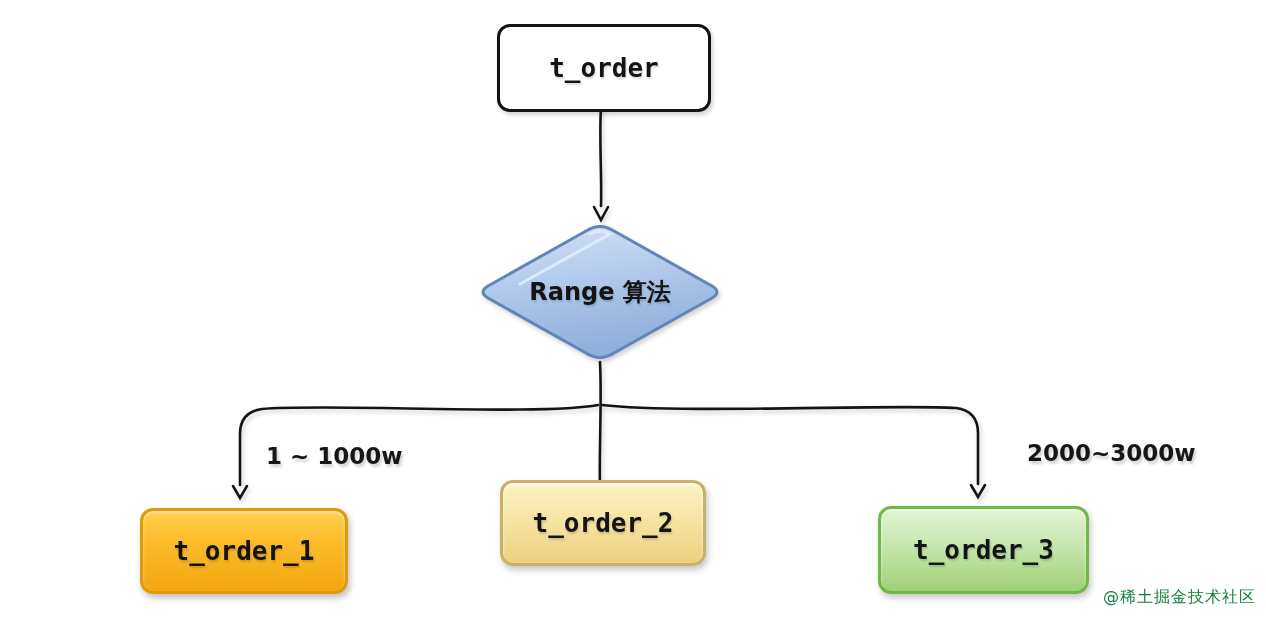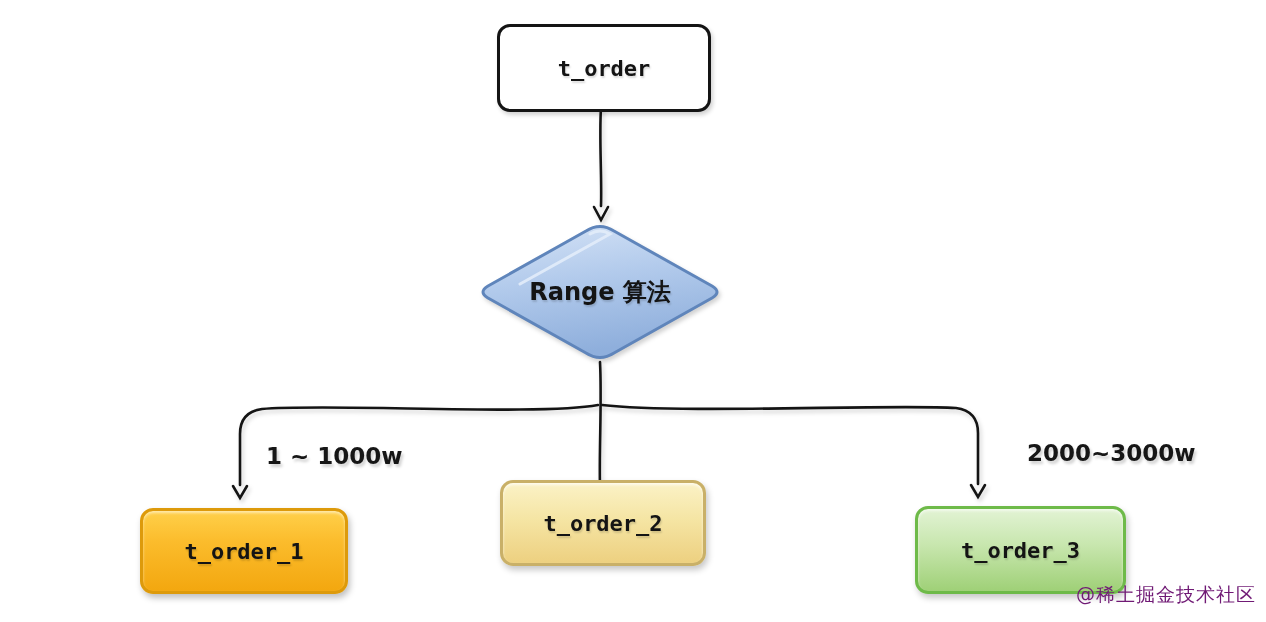--- a/index.html
+++ b/index.html
@@ -4,21 +4,21 @@
 <style>
   html,body{margin:0;padding:0;background:#ffffff;}
   .canvas{
     position:relative;width:1266px;height:622px;background:#ffffff;overflow:hidden;
     font-family:"DejaVu Sans",sans-serif;
   }
   svg.connectors{position:absolute;left:0;top:0;width:1266px;height:622px;
     filter:drop-shadow(2px 3px 2px rgba(0,0,0,0.18));}
   .node{
     position:absolute;display:flex;align-items:center;justify-content:center;
-    font-family:"DejaVu Sans Mono",monospace;font-weight:bold;font-size:22px;color:#141414;
+    font-family:"DejaVu Sans Mono",monospace;font-weight:bold;font-size:26px;color:#141414;
     border-radius:13px;text-shadow:1px 2px 2px rgba(0,0,0,0.15);
   }
   .node-root{
     left:497px;top:24px;width:208px;height:82px;background:#ffffff;
     border:3px solid #141414;box-shadow:2px 3px 4px rgba(0,0,0,0.18);
   }
   .node-orange{
     left:140px;top:508px;width:202px;height:80px;
     background:linear-gradient(180deg,#ffd04a 0%,#fbbc2c 38%,#f3a70f 100%);
     border:3px solid #dd9a0b;
@@ -28,35 +28,34 @@
     left:500px;top:480px;width:200px;height:80px;
     background:linear-gradient(180deg,#fbf2c6 0%,#f5e5a4 45%,#edd080 100%);
     border:3px solid #c9b068;
     box-shadow:2px 4px 6px rgba(0,0,0,0.22), inset 0 2px 3px rgba(255,255,255,0.7);
   }
   .node-green{
     left:878px;top:506px;width:205px;height:82px;
     background:linear-gradient(180deg,#e2f3d4 0%,#c7e6ad 45%,#9fd077 100%);
     border:3px solid #6eba49;
     box-shadow:2px 4px 6px rgba(0,0,0,0.22), inset 0 2px 3px rgba(255,255,255,0.6);
-    margin-left:37px;
   }
   .decision-label{
     position:absolute;left:477px;top:276px;width:246px;text-align:center;
     font-size:24px;font-weight:bold;color:#141414;text-shadow:1px 2px 2px rgba(0,0,0,0.15);
   }
   .range-label{
     position:absolute;font-size:23px;font-weight:bold;color:#161616;white-space:nowrap;
     text-shadow:2px 3px 3px rgba(0,0,0,0.18);
   }
   .range-1{left:258px;top:443px;margin-left:8px;}
   .range-2{left:622px;top:443px;}
   .range-3{left:1027px;top:440px;text-align:right;}
   .watermark{
-    position:absolute;right:10px;bottom:14px;font-size:19px;color:#701a75;
+    position:absolute;right:10px;bottom:14px;font-size:16px;color:#15803d;
     letter-spacing:1px;
   }
 </style>
 </head>
 <body>
 
 <div class="canvas">
 
   <svg class="connectors" viewBox="0 0 1266 622" xmlns="http://www.w3.org/2000/svg">
     <defs>

